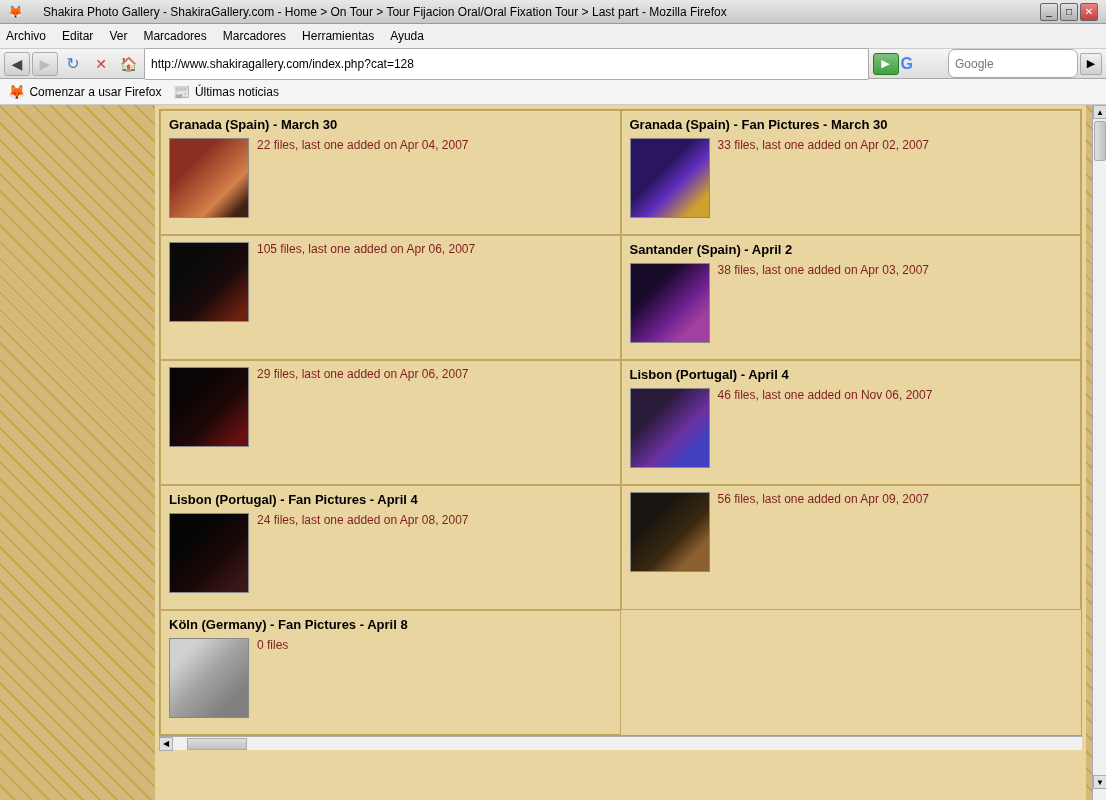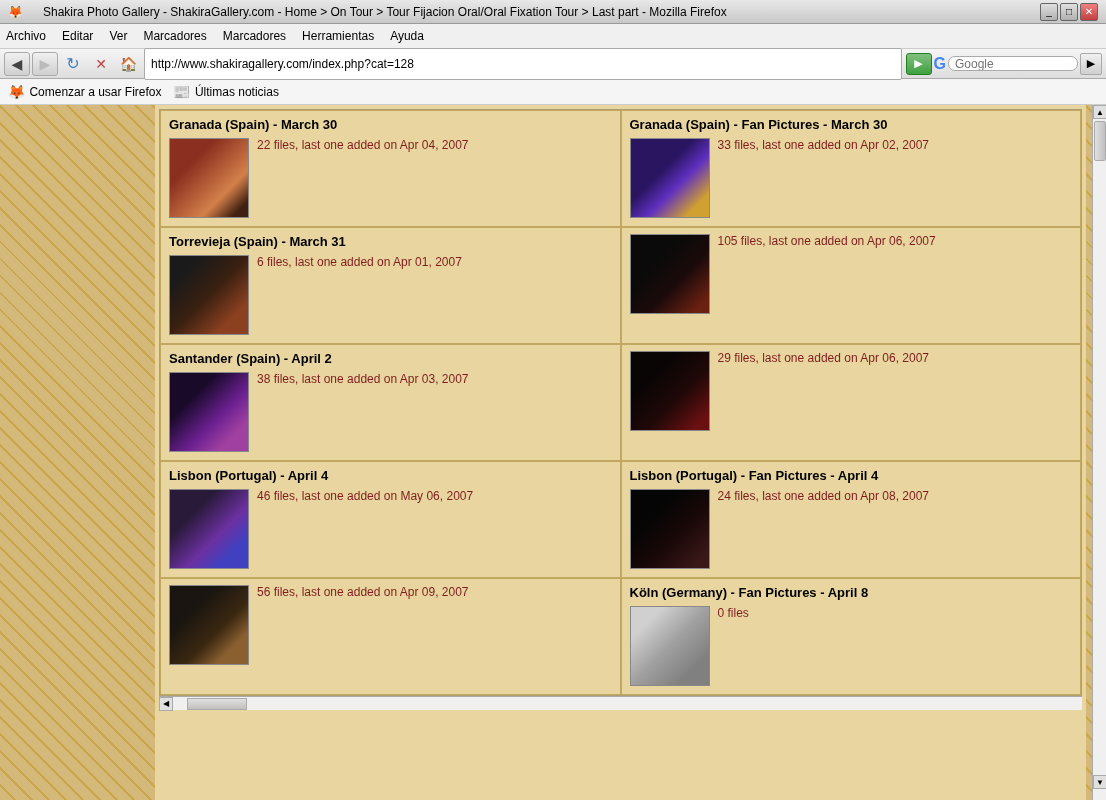--- a/index.html
+++ b/index.html
@@ -93,26 +93,27 @@
       cursor: pointer;
       font-size: 11px;
     }
 
     .search-bar-right {
       display: flex;
       align-items: center;
       gap: 2px;
     }
     .search-input {
-      height: 15px;
+      height: 29px;
       width: 130px;
       border: 1px solid #aaa;
       border-radius: 7px;
       padding: 0 6px;
       font-size: 12px;
+      margin-left: 33px;
     }
     .search-go-btn {
       height: 22px;
       width: 22px;
       background: linear-gradient(to bottom, #f0f0f0, #d0d0d0);
       border: 1px solid #aaa;
       border-radius: 2px;
       cursor: pointer;
       font-size: 11px;
     }
@@ -199,21 +200,21 @@
     .gallery-grid {
       display: grid;
       grid-template-columns: 1fr 1fr;
       gap: 0;
       border: 1px solid #b0a070;
     }
 
     .gallery-cell {
       background: #e8d5a0;
       border: 1px solid #c0a860;
-      padding: 6px 8px 8px 8px;
+      padding: 6px 8px 16px 8px;
     }
 
     .cell-title {
       font-weight: bold;
       font-size: 13px;
       color: #000;
       margin-bottom: 6px;
     }
 
     .cell-content {
@@ -332,27 +333,20 @@
           </div>
         </div>
         <div class="gallery-cell">
           <div class="cell-title">Granada (Spain) - Fan Pictures - March 30</div>
           <div class="cell-content">
             <div class="thumb thumb-2"></div>
             <div class="cell-info">33 files, last one added on Apr 02, 2007</div>
           </div>
         </div>
         <div class="gallery-cell">
-          <div class="cell-title">Torrevieja (Spain) - March 31</div>
-          <div class="cell-content">
-            <div class="thumb thumb-3"></div>
-            <div class="cell-info">6 files, last one added on Apr 01, 2007</div>
-          </div>
-        </div>
-        <div class="gallery-cell">
           <div class="cell-content">
             <div class="thumb thumb-4"></div>
             <div class="cell-info">105 files, last one added on Apr 06, 2007</div>
           </div>
         </div>
         <div class="gallery-cell">
           <div class="cell-title">Santander (Spain) - April 2</div>
           <div class="cell-content">
             <div class="thumb thumb-5"></div>
             <div class="cell-info">38 files, last one added on Apr 03, 2007</div>
@@ -361,21 +355,21 @@
         <div class="gallery-cell">
           <div class="cell-content">
             <div class="thumb thumb-6"></div>
             <div class="cell-info">29 files, last one added on Apr 06, 2007</div>
           </div>
         </div>
         <div class="gallery-cell">
           <div class="cell-title">Lisbon (Portugal) - April 4</div>
           <div class="cell-content">
             <div class="thumb thumb-7"></div>
-            <div class="cell-info">46 files, last one added on May 06, 2007</div>
+            <div class="cell-info">46 files, last one added on Nov 06, 2007</div>
           </div>
         </div>
         <div class="gallery-cell">
           <div class="cell-title">Lisbon (Portugal) - Fan Pictures - April 4</div>
           <div class="cell-content">
             <div class="thumb thumb-8"></div>
             <div class="cell-info">24 files, last one added on Apr 08, 2007</div>
           </div>
         </div>
         <div class="gallery-cell">

